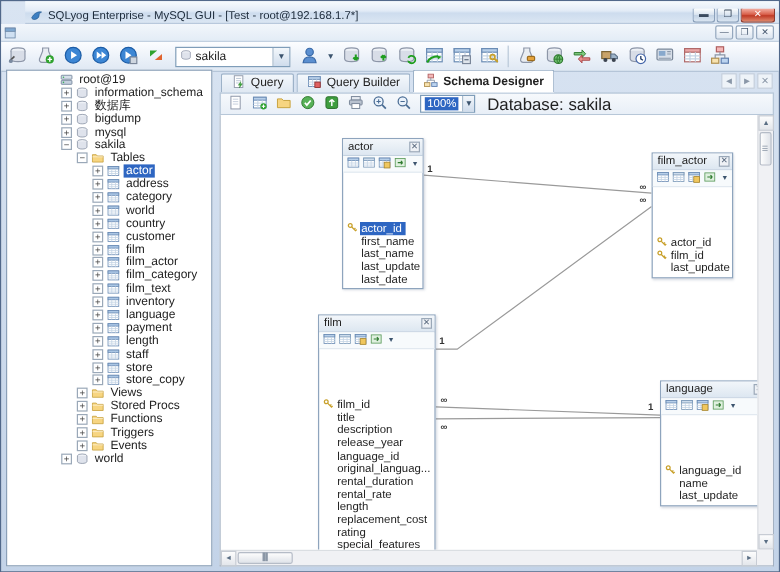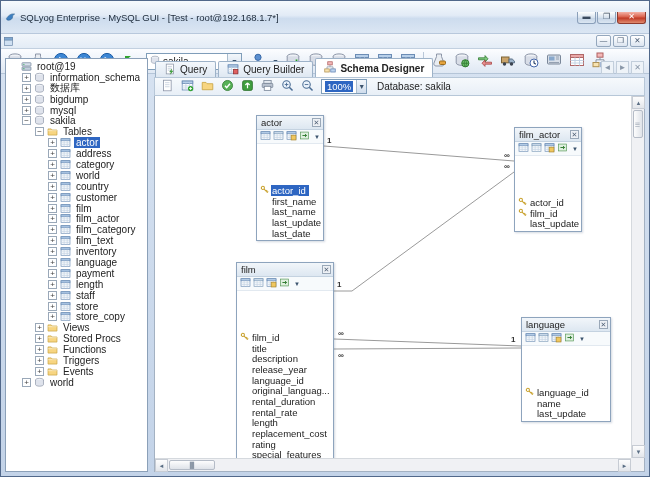--- a/index.html
+++ b/index.html
@@ -1,23 +1,23 @@
 <!DOCTYPE html>
 <html><head>
 <meta charset="utf-8">
 <style>
   * { box-sizing: border-box; margin: 0; padding: 0; }
   html,body { width:650px; height:477px; overflow:hidden; }
   body { font-family:"Liberation Sans", sans-serif; font-size:10px; color:#222; }
   .window { position:relative; width:650px; height:477px; border:1px solid #51688a;
             background:linear-gradient(#d9e4f2,#c3d3e8); }
   
-  .titlebar { height:33px; display:flex; align-items:center; padding:1px 3px 0 4px;
+  .titlebar { height:19px; display:flex; align-items:flex-end; padding:1px 3px 0 4px;
               background:linear-gradient(#f6fafd 0%,#e2ebf6 45%,#cddcee 55%,#dbe6f3 100%);
-              border-bottom:1px solid #b8c8dc; }
+              border-bottom:1px solid #b8c8dc;margin-left:20px; }
   .titlebar .title { font-size:9.5px; color:#1c2a3a; margin-left:4px; white-space:nowrap;
                      overflow:hidden; flex:1; }
   .appicon { width:11px; height:11px; display:inline-flex; }
   .winbtns { display:flex; gap:1px; }
   .winbtn { width:19px; height:12px; font-size:8px; line-height:10px; text-align:center;
             color:#3a4a5e; background:linear-gradient(#fdfefe,#d7e2ee 50%,#c2d2e4 51%,#dbe6f2);
             border:1px solid #8ba0ba; border-top:none; border-radius:0 0 3px 3px; }
   .winbtn.close { width:29px; color:#fff;
             background:linear-gradient(#f4b2a6,#d9614c 45%,#c03a26 55%,#e08a6e);
             border-color:#8f3a2c; }
@@ -42,22 +42,22 @@
               border:1px solid #7f9db9; margin:0 4px; font-size:10px; }
   .combobox .cval { flex:1; padding:0 3px; display:flex; align-items:center; gap:3px; white-space:nowrap; }
   .combobox .cbtn { width:14px; height:100%; display:flex; align-items:center; justify-content:center;
               background:linear-gradient(#f3f7fb,#cfdcec); border-left:1px solid #aabccd;
               font-size:7px; color:#3c546e; }
   .db-combo { width:96px; }
   .ddarrow { font-size:7px; color:#3c546e; padding:0 2px; }
   
   .content { position:absolute; top:57px; left:4px; right:4px; bottom:4px; display:flex; }
   
-  .sidebar { width:143px; background:#fff; border:1px solid #8ba0b8; overflow:hidden;
-             padding-top:2px; }
+  .sidebar { width:172px; background:#fff; border:1px solid #8ba0b8; overflow:hidden;
+             padding-top:2px;padding-left:29px; }
   .trow { height:10.9px; display:flex; align-items:center; white-space:nowrap; }
   .texp { width:9px; height:9px; min-width:9px; border:1px solid #9aa8b8; background:#fff;
           font-size:8px; line-height:7px; text-align:center; color:#444; margin-right:3px; }
   .texp.none { border:none; background:transparent; }
   .ticon { width:11px; height:11px; min-width:11px; margin-right:3px; display:inline-flex; }
   .ticon svg { width:11px; height:11px; }
   .tlabel { font-size:10px; padding:0 2px; }
   .tlabel.sel { background:#2e66c2; color:#fff; }
   .splitter { width:6px; }
   
@@ -72,21 +72,21 @@
   .tcbtn { width:13px; height:13px; font-size:8px; line-height:11px; text-align:center;
            color:#8a97a8; border:1px solid #c2cedb; background:#eef3f8; }
   
   .dtoolbar { height:19px; background:linear-gradient(#f6f9fc,#e8eff7); border:1px solid #b7c7d8;
               display:flex; align-items:center; gap:1px; padding:0 3px; }
   .dbtn { width:19px; height:17px; display:flex; align-items:center; justify-content:center;
           border:1px solid transparent; border-radius:2px; }
   .dbtn svg { width:13px; height:13px; }
   .zoom-combo { width:46px; height:15px; margin:0 3px; }
   .zoom-combo .cval span { background:#2e66c2; color:#fff; padding:0 2px; font-size:9.5px; }
-  .dblabel { font-size:10px; color:#222; margin-left:6px; }
+  .dblabel { font-size:14px; color:#222; margin-left:6px; }
   
   .canvaswrap { flex:1; display:flex; flex-direction:column; border:1px solid #a3b1c2;
                 border-top:none; background:#fff; min-height:0; }
   .canvasrow { flex:1; display:flex; min-height:0; }
   .canvas { flex:1; position:relative; background:#fff; overflow:hidden; }
   .relsvg { position:absolute; left:0; top:0; width:100%; height:100%; z-index:1; }
   
   .vscroll { width:13px; background:#f0f1f4; border-left:1px solid #d5d9de; display:flex;
              flex-direction:column; }
   .hscroll { height:13px; background:#f0f1f4; border-top:1px solid #d5d9de; display:flex; }

